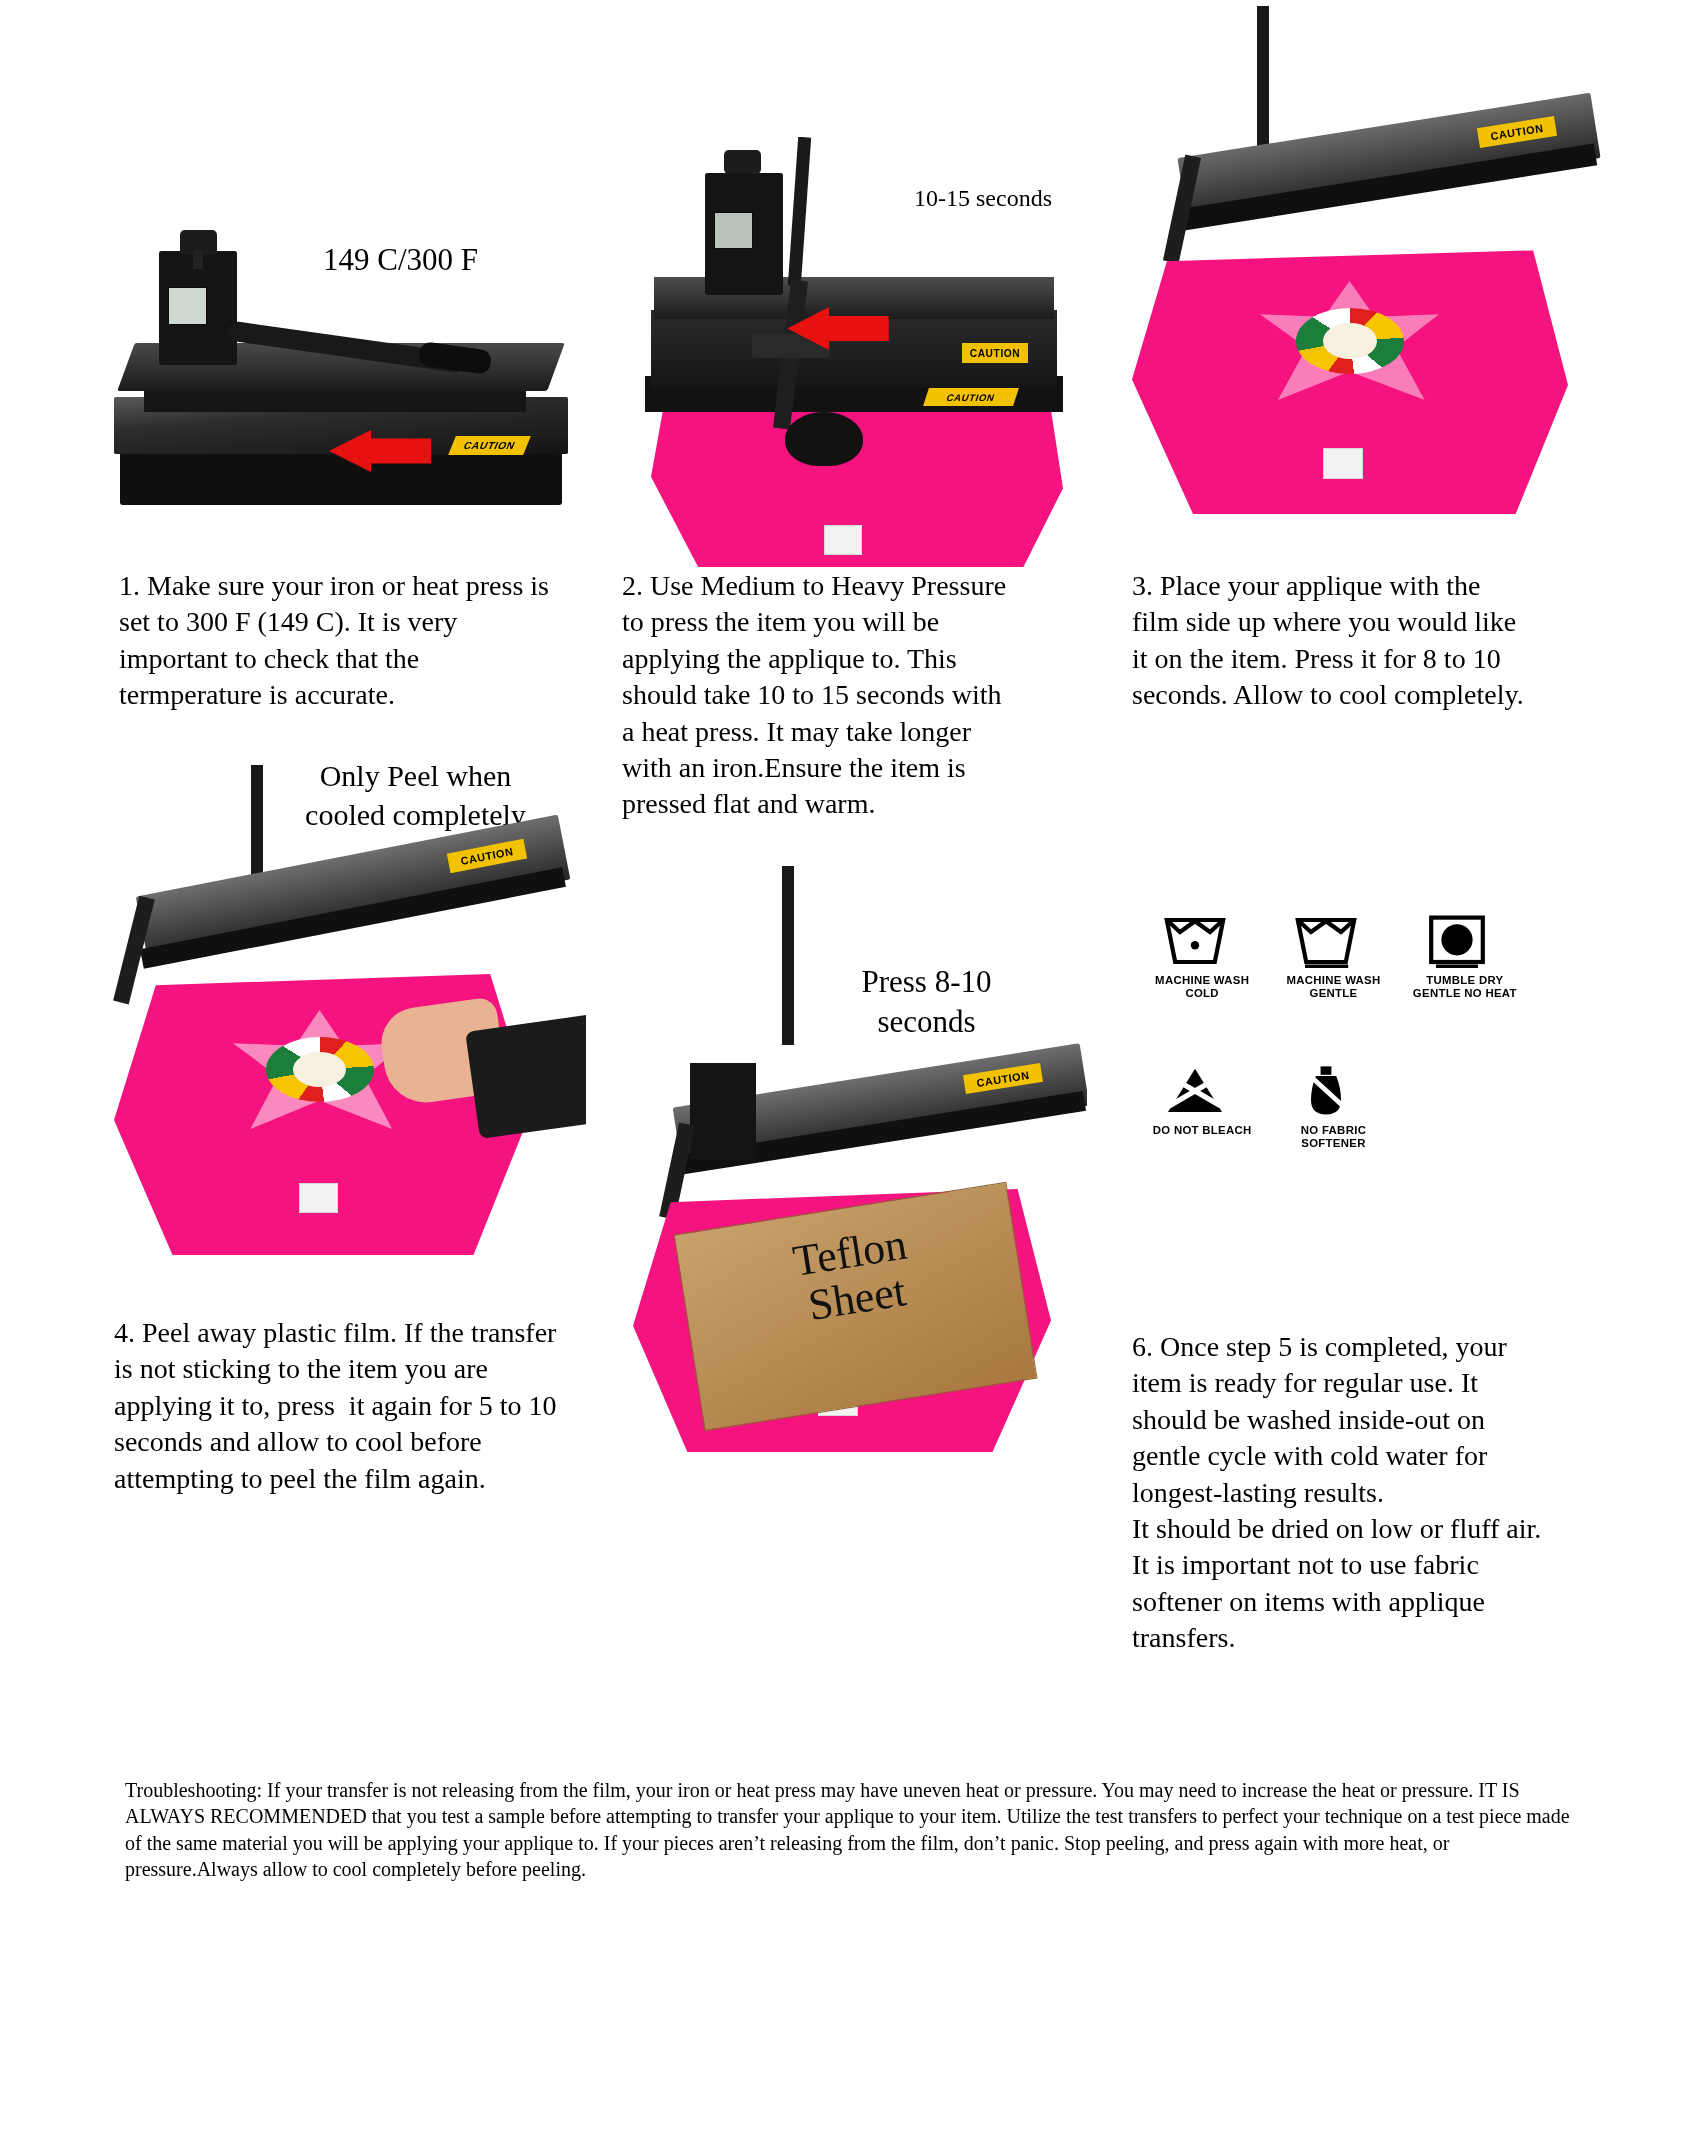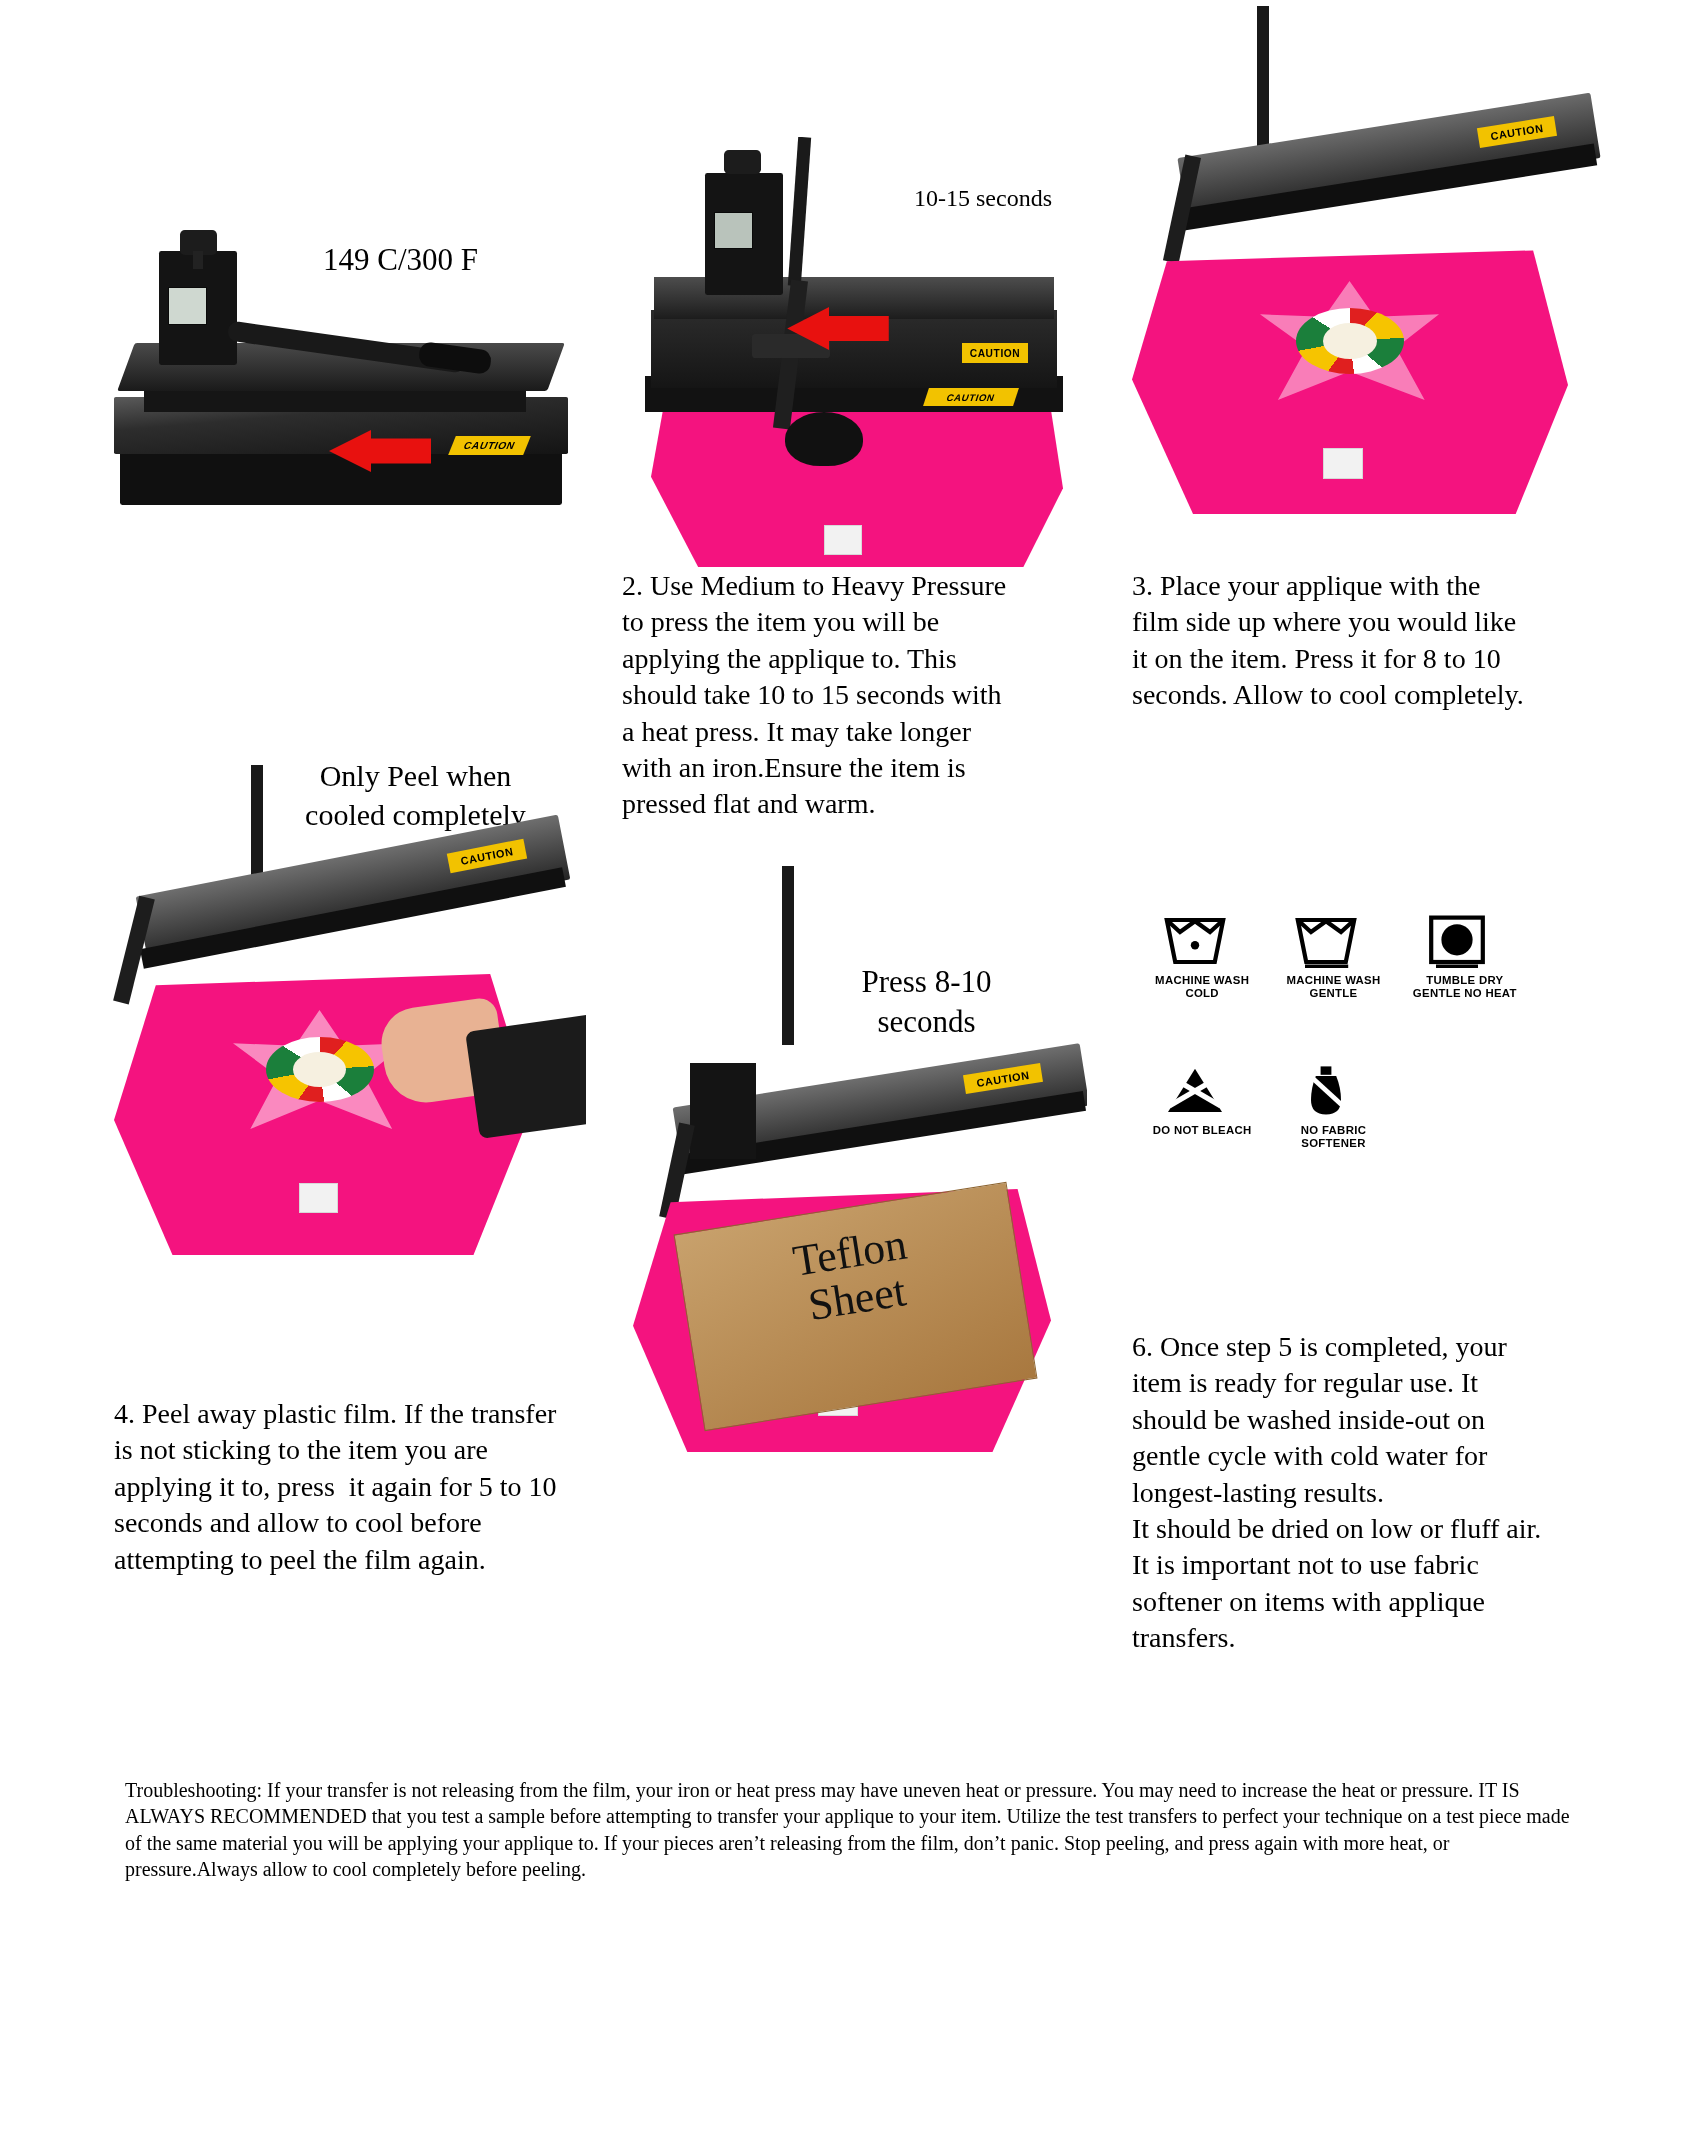--- a/index.html
+++ b/index.html
@@ -208,20 +208,21 @@
 
     <div style="position:absolute; left:152px; top:275px; width:179px; height:119px;">
       <div style="position:absolute; inset:0; background:rgba(255,255,255,.45);
                   clip-path: polygon(50% 0%, 64% 30%, 100% 28%, 76% 56%, 92% 100%, 50% 76%, 10% 100%, 26% 56%, 0% 28%, 36% 30%);"></div>
       <div style="position:absolute; left:36px; top:27px; width:108px; height:66px; border-radius:50%;
                   background:conic-gradient(#e01f1f 0 12%, #f6c400 0 24%, #1b7f3b 0 36%, #ffffff 0 48%, #e01f1f 0 60%, #f6c400 0 72%, #1b7f3b 0 84%, #ffffff 0 100%);"></div>
       <div style="position:absolute; left:63px; top:42px; width:54px; height:36px; border-radius:50%; background:#f6f0e0;"></div>
     </div>
   </div>
 
+  <div class="caption" style="left:119px; top:568px; width:430px;">1. Make sure your iron or heat press is set to 300 F (149 C). It is very important to check that the termperature is accurate.</div>
   <div class="caption" style="left:622px; top:568px; width:388px;">2. Use Medium to Heavy Pressure to press the item you will be applying the applique to. This should take 10 to 15 seconds with a heat press. It may take longer with an iron.Ensure the item is pressed flat and warm.</div>
   <div class="caption" style="left:1132px; top:568px; width:394px;">3. Place your applique with the film side up where you would like it on the item. Press it for 8 to 10 seconds. Allow to cool completely.</div>
 
   <div class="annot" style="left:278px; top:756px; width:275px; font-size:30px; line-height:1.3; text-align:center;">Only Peel when
 cooled completely</div>
 
   <div class="photo" style="left:102px; top:765px; width:484px; height:538px;">
     <div style="position:absolute; left:149px; top:0px; width:12px; height:149px; background:#191919;"></div>
     <div style="position:absolute; left:36px; top:90px; width:430px; height:66px;
                 background:linear-gradient(180deg,#6e6e6e,#242424); transform:rotate(-11deg); border-radius:2.4px;"></div>
@@ -326,20 +327,20 @@
       <svg width="66" height="54" viewBox="0 0 110 90">
         <rect x="46" y="4" width="18" height="14" fill="#000"></rect>
         <path d="M38 20 Q30 40 30 60 Q30 84 55 84 Q80 84 80 60 Q80 40 72 20 Z" fill="#000"></path>
         <line x1="20" y1="12" x2="92" y2="78" stroke="#fff" stroke-width="8"></line>
       </svg>
       <div class="care-label">NO FABRIC
 SOFTENER</div>
     </div>
   </div>
 
-  <div class="caption" style="left:114px; top:1396px; width:454px;">4. Peel away plastic film. If the transfer is not sticking to the item you are applying it to, press  it again for 5 to 10 seconds and allow to cool before attempting to peel the film again.</div>
+  <div class="caption" style="left:114px; top:1315px; width:454px;">4. Peel away plastic film. If the transfer is not sticking to the item you are applying it to, press  it again for 5 to 10 seconds and allow to cool before attempting to peel the film again.</div>
   <div class="caption" style="left:1132px; top:1329px; width:418px;">6. Once step 5 is completed, your item is ready for regular use. It should be washed inside-out on gentle cycle with cold water for longest-lasting results.
 It should be dried on low or fluff air. It is important not to use fabric softener on items with applique transfers.</div>
 
   <div class="troubleshoot" style="left:125px; top:1777px; width:1458px;">Troubleshooting: If your transfer is not releasing from the film, your iron or heat press may have uneven heat or pressure. You may need to increase the heat or pressure. IT IS ALWAYS RECOMMENDED that you test a sample before attempting to transfer your applique to your item. Utilize the test transfers to perfect your technique on a test piece made of the same material you will be applying your applique to. If your pieces aren’t releasing from the film, don’t panic. Stop peeling, and press again with more heat, or pressure.Always allow to cool completely before peeling.</div>
 
 </div>
 
 
 </body></html>

